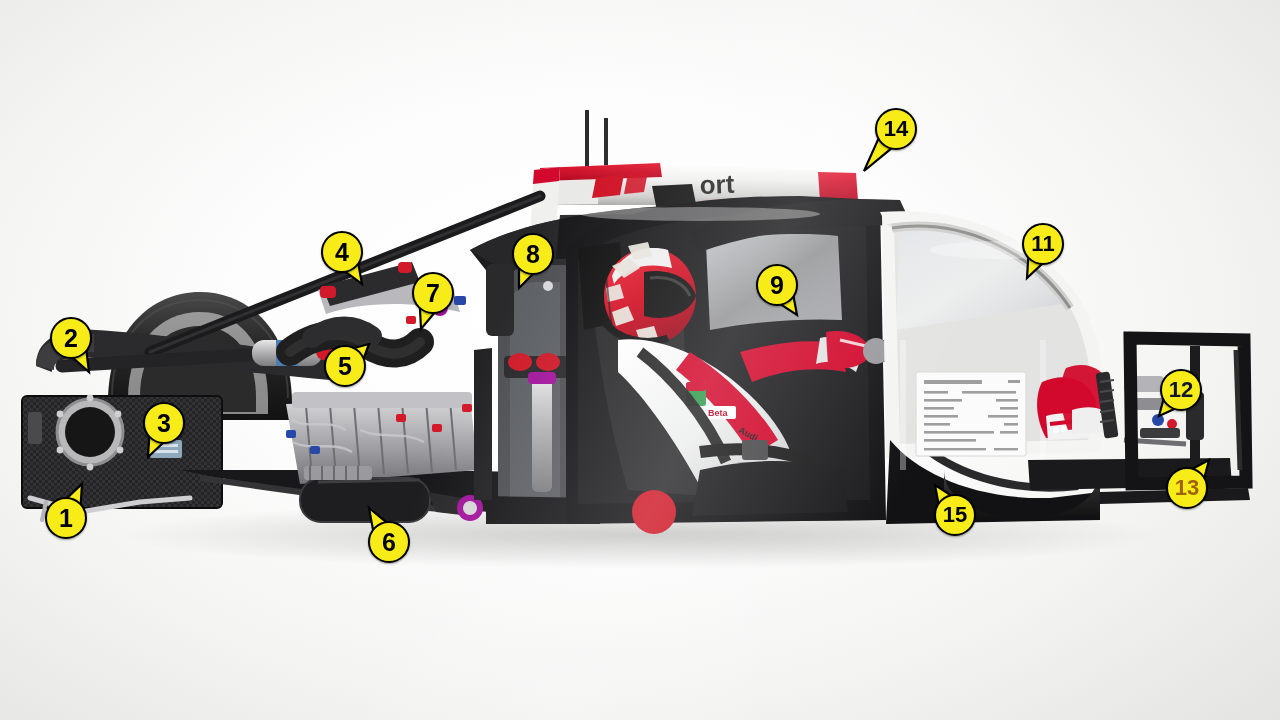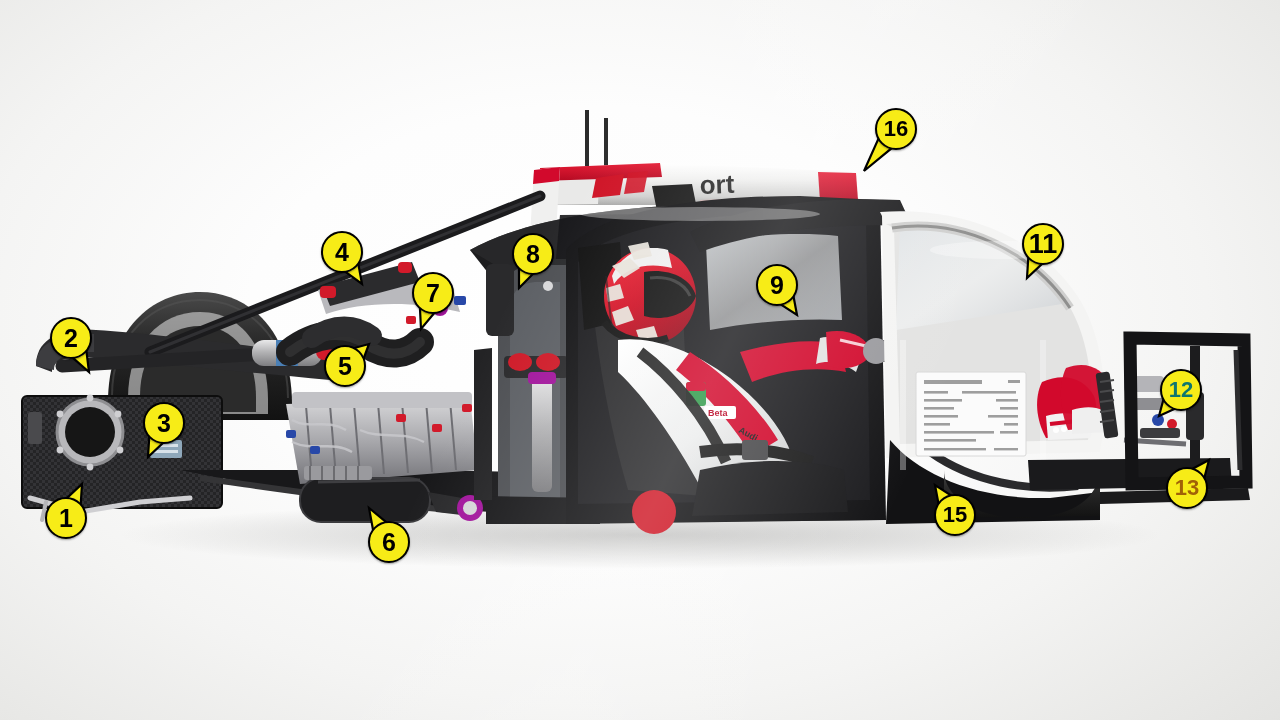--- a/index.html
+++ b/index.html
@@ -481,35 +481,35 @@
       <div class="callout" style="left: 955px; top: 515px;">
         <svg class="tail" width="1" height="1" viewBox="-80 -80 160 160" style="width:160px;height:160px;left:-80px;top:-80px;position:absolute;">
           <path d="M-1.4,-17.8 L-20,-30 L-15.9,-8.1 Z" fill="#f7ec17" stroke="#000000"></path>
         </svg>
         <div class="bub" style="width: 38px; height: 38px; font-size: 22px; background: rgb(247, 236, 23); border-color: rgb(0, 0, 0); color: rgb(0, 0, 0);">15</div>
       </div>
       <div class="callout" style="left: 1043px; top: 244px;">
         <svg class="tail" width="1" height="1" viewBox="-80 -80 160 160" style="width:160px;height:160px;left:-80px;top:-80px;position:absolute;">
           <path d="M-14.5,10.4 L-16,34 L1.3,17.8 Z" fill="#f7ec17" stroke="#000000"></path>
         </svg>
-        <div class="bub" style="width: 38px; height: 38px; font-size: 27px; background: rgb(247, 236, 23); border-color: rgb(0, 0, 0); color: rgb(0, 0, 0);">11</div>
+        <div class="bub" style="width: 38px; height: 38px; font-size: 22px; background: rgb(247, 236, 23); border-color: rgb(0, 0, 0); color: rgb(0, 0, 0);">11</div>
       </div>
       <div class="callout" style="left: 1181px; top: 390px;">
         <svg class="tail" width="1" height="1" viewBox="-80 -80 160 160" style="width:160px;height:160px;left:-80px;top:-80px;position:absolute;">
           <path d="M-16.7,6.2 L-22,26 L-3.4,17.5 Z" fill="#f7ec17" stroke="#000000"></path>
         </svg>
-        <div class="bub" style="width: 38px; height: 38px; font-size: 22px; background: rgb(247, 236, 23); border-color: rgb(0, 0, 0); color: #0f766e;">12</div>
+        <div class="bub" style="width: 38px; height: 38px; font-size: 22px; background: rgb(247, 236, 23); border-color: rgb(0, 0, 0); color: #0f172a;">12</div>
       </div>
       <div class="callout" style="left: 1187px; top: 488px;">
         <svg class="tail" width="1" height="1" viewBox="-80 -80 160 160" style="width:160px;height:160px;left:-80px;top:-80px;position:absolute;">
           <path d="M16.5,-6.9 L22,-28 L2.8,-17.7 Z" fill="#f7ec17" stroke="#000000"></path>
         </svg>
         <div class="bub" style="width: 38px; height: 38px; font-size: 22px; background: rgb(247, 236, 23); border-color: rgb(0, 0, 0); color: #a16207;">13</div>
       </div>
       <div class="callout" style="left: 896px; top: 129px;">
         <svg class="tail" width="1" height="1" viewBox="-80 -80 160 160" style="width:160px;height:160px;left:-80px;top:-80px;position:absolute;">
           <path d="M-16.4,7.1 L-32,42 L-2.5,17.7 Z" fill="#f7ec17" stroke="#000000"></path>
         </svg>
-        <div class="bub" style="width: 38px; height: 38px; font-size: 22px; background: rgb(247, 236, 23); border-color: rgb(0, 0, 0); color: rgb(0, 0, 0);">16</div>
+        <div class="bub" style="width: 38px; height: 38px; font-size: 22px; background: rgb(247, 236, 23); border-color: rgb(0, 0, 0); color: rgb(0, 0, 0);">14</div>
       </div>
     </div>
 
 </div>
 
 </body></html>

